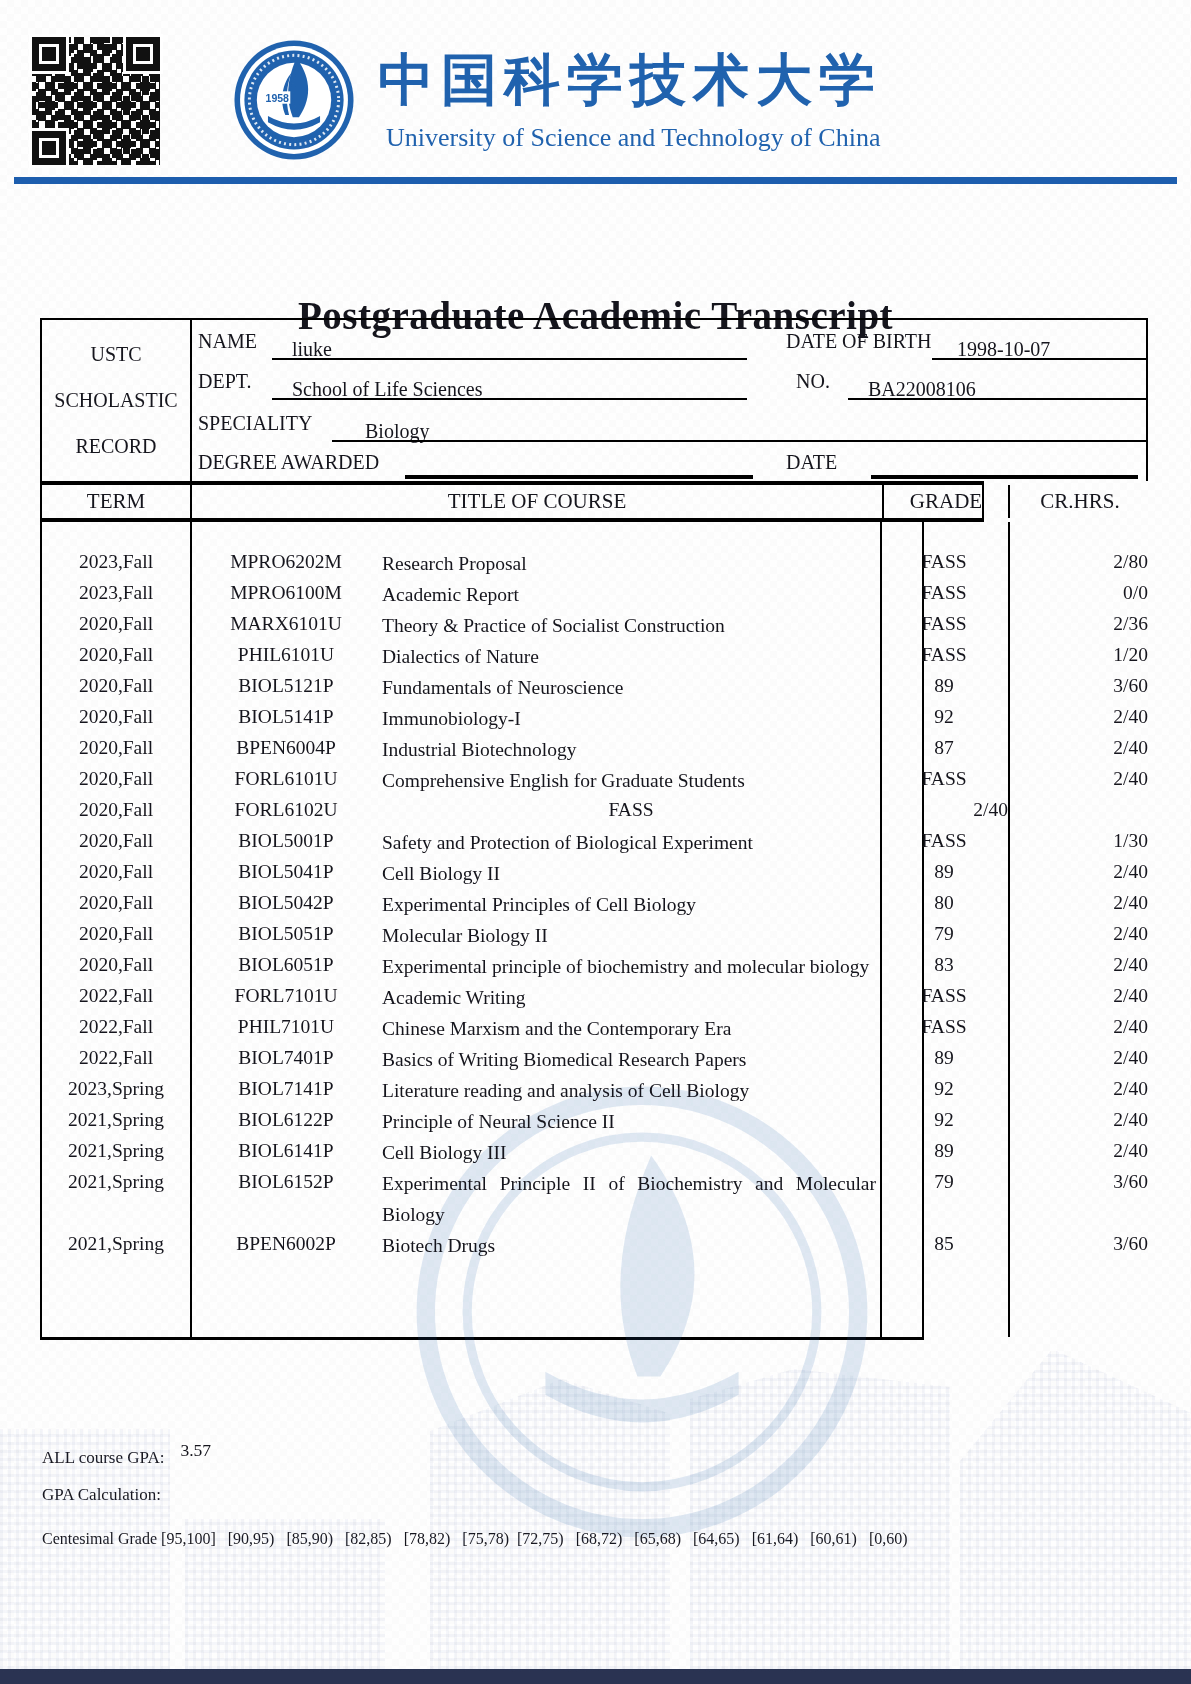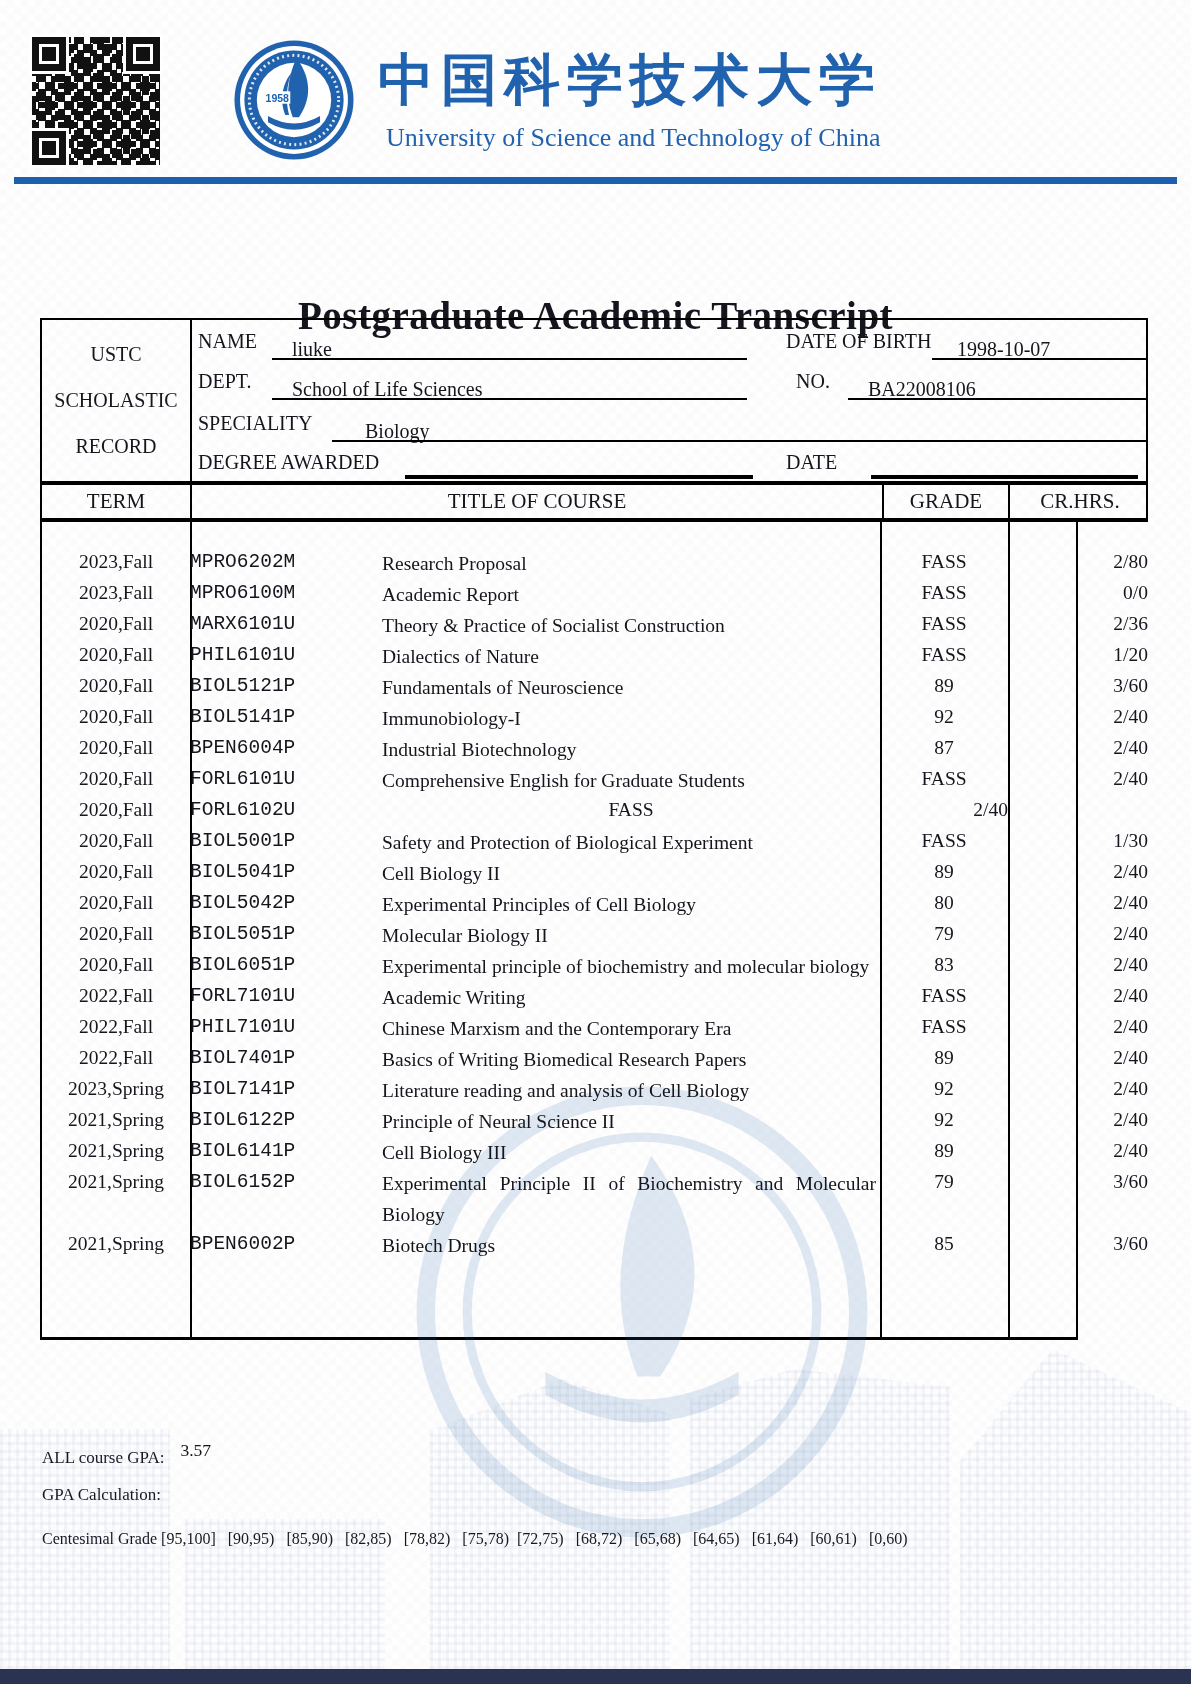--- a/index.html
+++ b/index.html
@@ -29,32 +29,32 @@
   
   .info{position:absolute;left:40px;top:318px;width:1108px;height:163px;border:2px solid #000;border-bottom:0;box-sizing:border-box;font-size:20px;}
   .info .leftcell{position:absolute;left:0;top:0;bottom:0;width:150px;border-right:2px solid #000;box-sizing:border-box;
     display:flex;flex-direction:column;justify-content:space-evenly;align-items:center;text-align:center;}
   .info .irow{position:absolute;left:150px;right:0;height:40px;}
   .info .irow .lbl{position:absolute;top:8px;white-space:nowrap;}
   .info .irow .val{position:absolute;top:16px;white-space:nowrap;}
   .info .ul{position:absolute;height:0;border-bottom:2px solid #000;}
   .info .ul.thick{border-bottom-width:4px;}
   
-  .chead{position:absolute;left:40px;top:481px;width:1108px;height:41px;border:2px solid #000;border-top:4px solid #000;border-bottom:4px solid #000;box-sizing:border-box;
+  .chead{position:absolute;left:40px;top:481px;width:944px;height:41px;border:2px solid #000;border-top:4px solid #000;border-bottom:4px solid #000;box-sizing:border-box;
     display:grid;grid-template-columns:150px 690px 128px 140px;align-items:center;font-size:21px;text-align:center;}
   .chead .hc{height:100%;display:flex;align-items:center;justify-content:center;}
   .chead .hc:nth-child(1){border-right:2px solid #000;box-sizing:border-box;}
   .chead .hc:nth-child(3){border-left:2px solid #000;border-right:2px solid #000;box-sizing:border-box;}
-  .cbody{position:absolute;left:40px;top:522px;width:1038px;height:818px;border:2px solid #000;border-top:0;border-bottom:3px solid #000;box-sizing:border-box;padding-top:26px;}
+  .cbody{position:absolute;left:40px;top:522px;width:884px;height:818px;border:2px solid #000;border-top:0;border-bottom:3px solid #000;box-sizing:border-box;padding-top:26px;}
   .vline{position:absolute;top:0;bottom:0;width:2px;background:#000;}
   .vl1{left:148px}.vl2{left:838px}.vl3{left:966px}
   .crow{position:relative;display:grid;grid-template-columns:148px 192px 498px 128px 140px;font-size:19.5px;min-height:31px;align-items:start;}
   .crow .c{padding-top:3px;}
   .crow .term{text-align:center;}
-  .crow .code{font-family:Liberation Mono, monospace;}
+  .crow .code{text-align:center;}
   .crow .ctitle{text-align:justify;padding-right:4px;line-height:31px;padding-top:0;}
   .crow .grade{text-align:center;}
   .crow .hrs{text-align:right;}
   
   .wm{position:absolute;left:370px;top:560px;width:460px;height:460px;opacity:.14;pointer-events:none;}
   
   .f-gpa{position:absolute;left:42px;top:1447px;font-size:17px;}
   .f-gpa .v{position:relative;top:-7px;margin-left:16px;font-size:17.5px;}
   .f-calc{position:absolute;left:42px;top:1485px;font-size:17px;}
   .f-scale{position:absolute;left:42px;top:1530px;font-size:16px;white-space:pre;}

